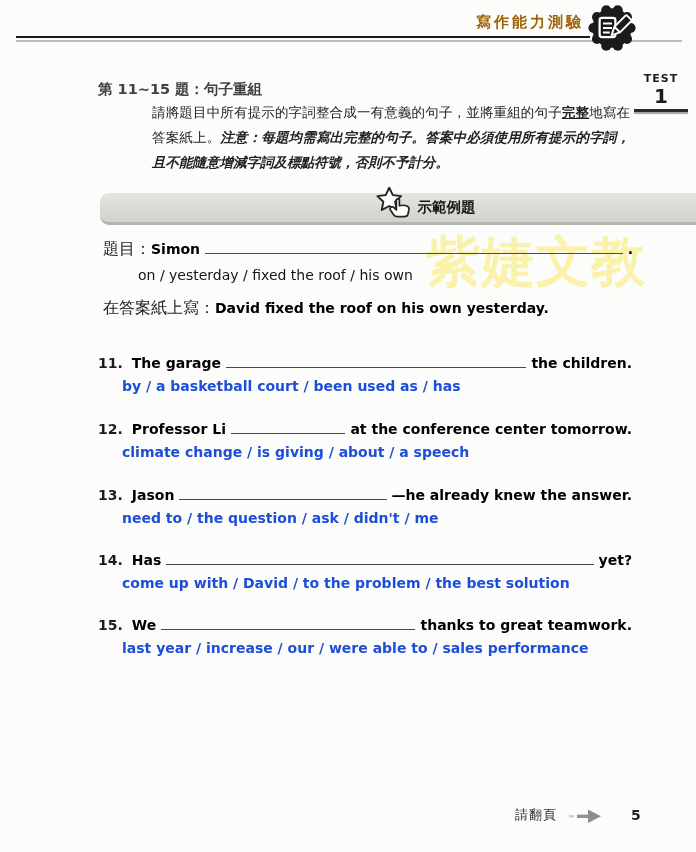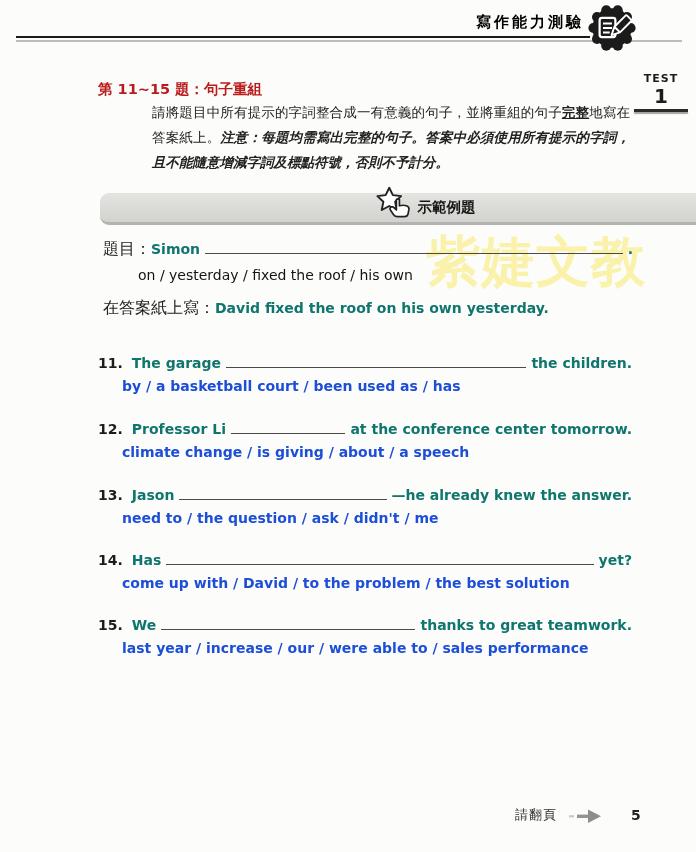--- a/index.html
+++ b/index.html
@@ -11,21 +11,21 @@
     position:relative;
     width:696px;height:852px;
     background:#fcfcfa;
     overflow:hidden;
     margin:0 auto;
     color:#1c1c1c;
   }
   
   .hdr-title{
     position:absolute;top:13px;right:112px;
-    font-size:15px;font-weight:bold;letter-spacing:3px;color:#000000;
+    font-size:15px;font-weight:bold;letter-spacing:3px;color:#a16207;
     z-index:2;
   }
   .hdr-line-black{
     position:absolute;top:36px;left:16px;width:574px;height:2px;
     background:#1a1a1a;z-index:1;
   }
   .hdr-line-grey{
     position:absolute;top:40px;left:16px;width:666px;height:2px;
     background:#bdbdbb;z-index:1;
   }
@@ -36,21 +36,21 @@
   .test-tab{
     position:absolute;top:72px;left:634px;width:54px;text-align:center;z-index:2;
   }
   .test-tab .t-label{font-size:11px;font-weight:bold;letter-spacing:1px;line-height:13px;}
   .test-tab .t-num{font-size:20px;font-weight:bold;line-height:22px;}
   .test-tab .t-bar{height:3px;background:#2a2a2a;margin-top:2px;
     box-shadow:0 2px 1px rgba(0,0,0,.35);}
   
   .sec-heading{
     position:absolute;top:80px;left:98px;
-    font-size:14.5px;font-weight:600;color:#b91c1c;z-index:1;
+    font-size:14.5px;font-weight:600;color:#404040;z-index:1;
   }
   .instructions{
     position:absolute;top:100px;left:152px;width:478px;
     font-size:13.5px;line-height:25px;text-align:justify;color:#222;z-index:1;
   }
   .u-bold{font-weight:bold;text-decoration:underline;}
   .note{font-weight:bold;font-style:italic;}
   
   .banner{
     position:absolute;top:193px;left:100px;width:600px;height:29px;
@@ -63,21 +63,21 @@
   
   .watermark{
     position:absolute;top:226px;left:426px;
     font-size:54px;font-weight:bold;letter-spacing:1px;
     color:#faf1ab;z-index:0;white-space:nowrap;
   }
   
   .example{position:absolute;top:238px;left:103px;width:530px;z-index:1;}
   .ex-line1{display:flex;align-items:baseline;}
   .zh{font-size:16px;color:#222;white-space:nowrap;}
-  .en{font-size:14px;font-weight:600;color:#0f766e;white-space:nowrap;}
+  .en{font-size:14px;font-weight:600;color:#000000;white-space:nowrap;}
   .blank{flex:1 1 auto;border-bottom:1.5px solid #4a4a4a;height:15px;margin:0 5px;min-width:30px;}
   .ex-hints{margin:7px 0 0 35px;font-size:14px;font-weight:400;color:#141414;}
   .ex-answer{position:absolute;top:298px;left:103px;display:flex;align-items:baseline;z-index:1;}
   
   .q{position:absolute;left:98px;width:534px;z-index:1;}
   .q-line1{display:flex;align-items:baseline;}
   .q-num{font-size:14px;font-weight:bold;margin-right:9px;white-space:nowrap;}
   .q-hints{margin:7px 0 0 24px;font-size:14px;font-weight:600;color:#1d4ed8;}
   
   .footer{

